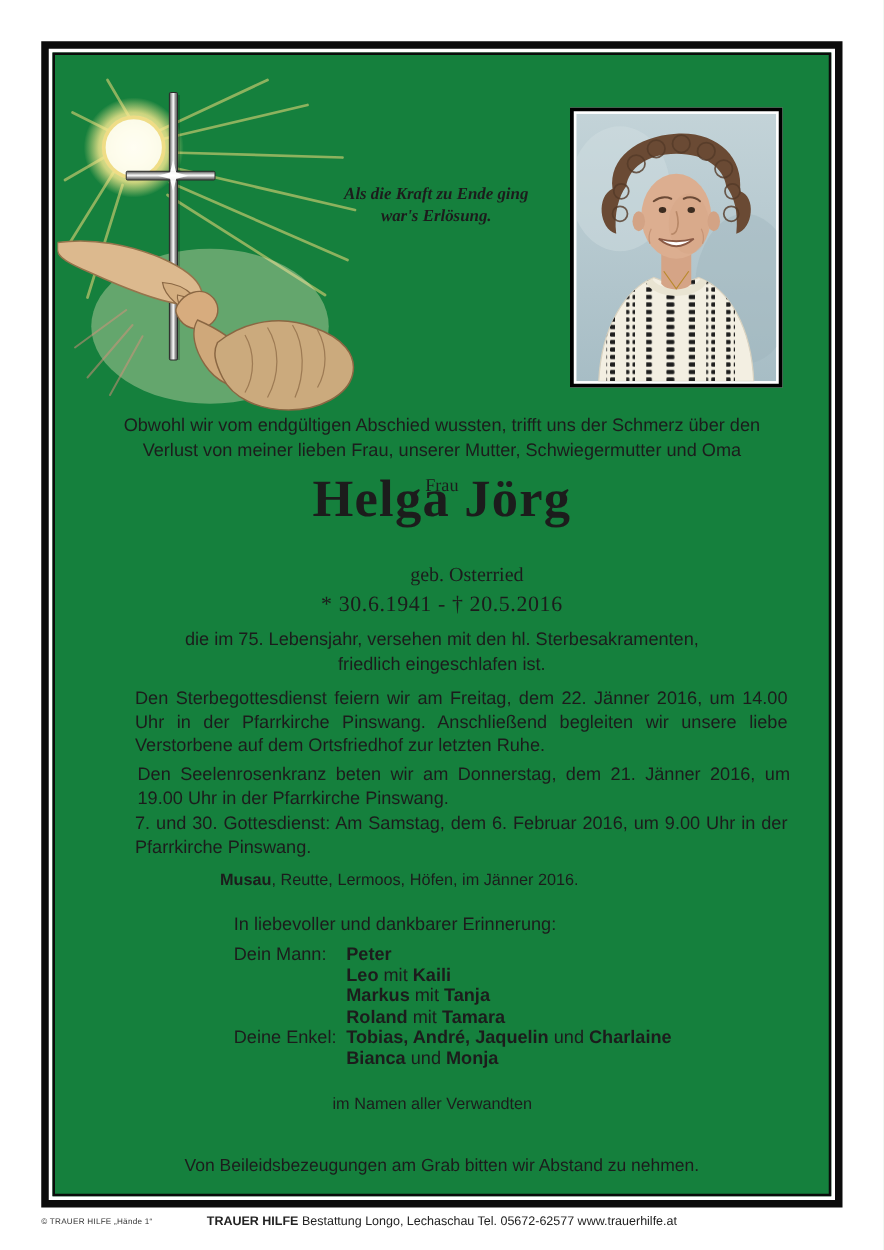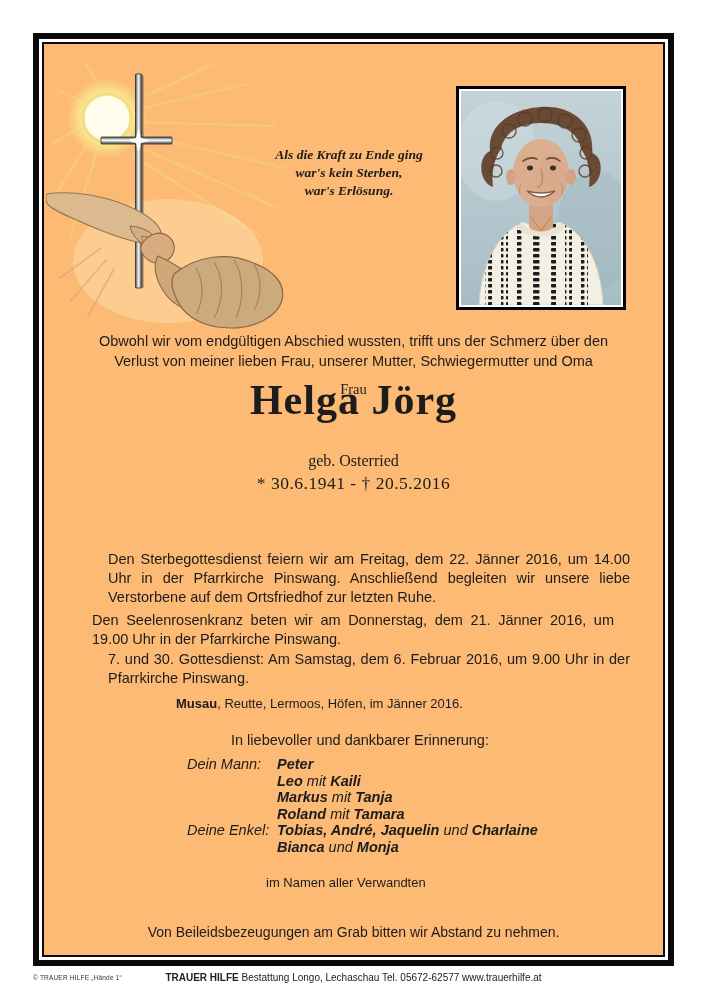--- a/index.html
+++ b/index.html
@@ -2,35 +2,35 @@
 <html lang="de"><head>
 <meta charset="utf-8">
 <style>
   html,body{margin:0;padding:0;background:#ffffff;}
   body{width:707px;height:1000px;position:relative;overflow:hidden;
        font-family:"Liberation Sans",sans-serif;color:#1c1c1c;
        -webkit-font-smoothing:antialiased;}
   .card{position:absolute;left:33px;top:33px;width:641px;height:933px;
         box-sizing:border-box;border:6px solid #0b0b0b;padding:3px;background:#fff;}
   .card-inner{position:relative;width:100%;height:100%;box-sizing:border-box;
-        border:2px solid #0b0b0b;background:#fdba74;}
+        border:2px solid #0b0b0b;background:#15803d;}
   .abs{position:absolute;}
   .centered{left:0;width:100%;text-align:center;}
   .serif{font-family:"Liberation Serif",serif;}
   .verse{font-family:"Liberation Serif",serif;font-style:italic;font-weight:bold;
          font-size:13.5px;line-height:18px;text-align:center;}
   .intro{font-size:14.5px;line-height:19.5px;}
   .salutation{font-size:14.5px;}
   .name{font-size:42px;letter-spacing:1px;}
-  .maiden{font-size:16px;}
+  .maiden{font-size:16px;padding-left:20px;}
   .dates{font-size:17.5px;letter-spacing:.5px;}
   .life{font-size:14.5px;line-height:19.5px;}
   .para{font-size:14.5px;line-height:19px;text-align:justify;}
   .place-date{font-size:13px;}
-  .remembrance{font-size:14.5px;margin-left:44px;}
+  .remembrance{font-size:14.5px;}
   .fam-line{font-size:14.5px;line-height:16.6px;white-space:nowrap;}
   .fam-label{display:inline-block;width:90px;}
   .b{font-weight:bold;}
   .closing{font-size:13px;}
   .condolence{font-size:14px;}
   .photo-frame{border:3px solid #000;background:#fff;padding:2px;line-height:0;}
   .footer-credit{font-size:6.5px;color:#333;letter-spacing:.2px;}
   .footer-center{font-size:10px;color:#222;}
 </style>
 </head>
@@ -104,21 +104,20 @@
             <path d="M168,206 C178,222 178,244 168,262"></path>
             <path d="M188,204 C198,220 198,244 190,262"></path>
             <path d="M208,208 C216,222 216,240 208,254"></path>
           </g>
         </g>
       </svg>
     </div>
 
     <div class="abs verse" style="left:180px;top:102px;width:250px;">
       <div>Als die Kraft zu Ende ging</div>
-      <div>war's kein Sterben,</div>
       <div>war's Erlösung.</div>
     </div>
 
     <div class="abs photo-frame" style="left:412px;top:42px;">
       <svg width="160" height="214" viewBox="0 0 160 214">
         <defs>
           <linearGradient id="bgGrad" x1="0" y1="0" x2="0" y2="1">
             <stop offset="0" stop-color="#c3d3d8"></stop>
               <stop offset="1" stop-color="#a7bdc5"></stop>
           </linearGradient>
@@ -188,32 +187,36 @@
     </div>
 
     <div class="abs centered serif salutation" style="top:337px;">Frau</div>
 
     <div class="abs centered serif name" style="top:332px;font-weight:bold;">Helga Jörg</div>
 
     <div class="abs centered serif maiden" style="top:408px;">geb. Osterried</div>
 
     <div class="abs centered serif dates" style="top:429px;">* 30.6.1941 - † 20.5.2016</div>
 
+    <div class="abs centered life" style="top:459px;">
+      <div>die im 75. Lebensjahr, versehen mit den hl. Sterbesakramenten,</div>
+      <div>friedlich eingeschlafen ist.</div>
+    </div>
 
     <div class="abs para" style="top:506px;left:64px;width:522px;">Den Sterbegottesdienst feiern wir am Freitag, dem 22. Jänner 2016, um 14.00 Uhr in der Pfarrkirche Pinswang. Anschließend begleiten wir unsere liebe Verstorbene auf dem Ortsfriedhof zur letzten Ruhe.</div>
-    <div class="abs para" style="top:567px;left:48px;width:522px;">Den Seelenrosenkranz beten wir am Donnerstag, dem 21. Jänner 2016, um 19.00 Uhr in der Pfarrkirche Pinswang.</div>
+    <div class="abs para" style="top:567px;left:66px;width:522px;">Den Seelenrosenkranz beten wir am Donnerstag, dem 21. Jänner 2016, um 19.00 Uhr in der Pfarrkirche Pinswang.</div>
     <div class="abs para" style="top:606px;left:64px;width:522px;">7. und 30. Gottesdienst: Am Samstag, dem 6. Februar 2016, um 9.00 Uhr in der Pfarrkirche Pinswang.</div>
 
     <div class="abs place-date" style="top:652px;left:132px;">
       <span class="b">Musau</span><span>, Reutte, Lermoos, Höfen, im Jänner 2016.</span>
     </div>
 
     <div class="abs remembrance" style="top:688px;left:143px;">In liebevoller und dankbarer Erinnerung:</div>
 
-    <div class="abs" style="top:712px;left:143px;font-style:italic;">
+    <div class="abs" style="top:712px;left:143px;">
         <div class="fam-line"><span class="fam-label">Dein Mann:</span><span><span class="b">Peter</span></span></div>
         <div class="fam-line"><span class="fam-label"></span><span><span class="b">Leo</span><span> mit </span><span class="b">Kaili</span></span></div>
         <div class="fam-line"><span class="fam-label"></span><span><span class="b">Markus</span><span> mit </span><span class="b">Tanja</span></span></div>
         <div class="fam-line"><span class="fam-label"></span><span><span class="b">Roland</span><span> mit </span><span class="b">Tamara</span></span></div>
         <div class="fam-line"><span class="fam-label">Deine Enkel:</span><span><span class="b">Tobias, André, Jaquelin</span><span> und </span><span class="b">Charlaine</span></span></div>
         <div class="fam-line"><span class="fam-label"></span><span><span class="b">Bianca</span><span> und </span><span class="b">Monja</span></span></div>
       </div>
 
     <div class="abs closing" style="top:831px;left:222px;">im Namen aller Verwandten</div>
 

